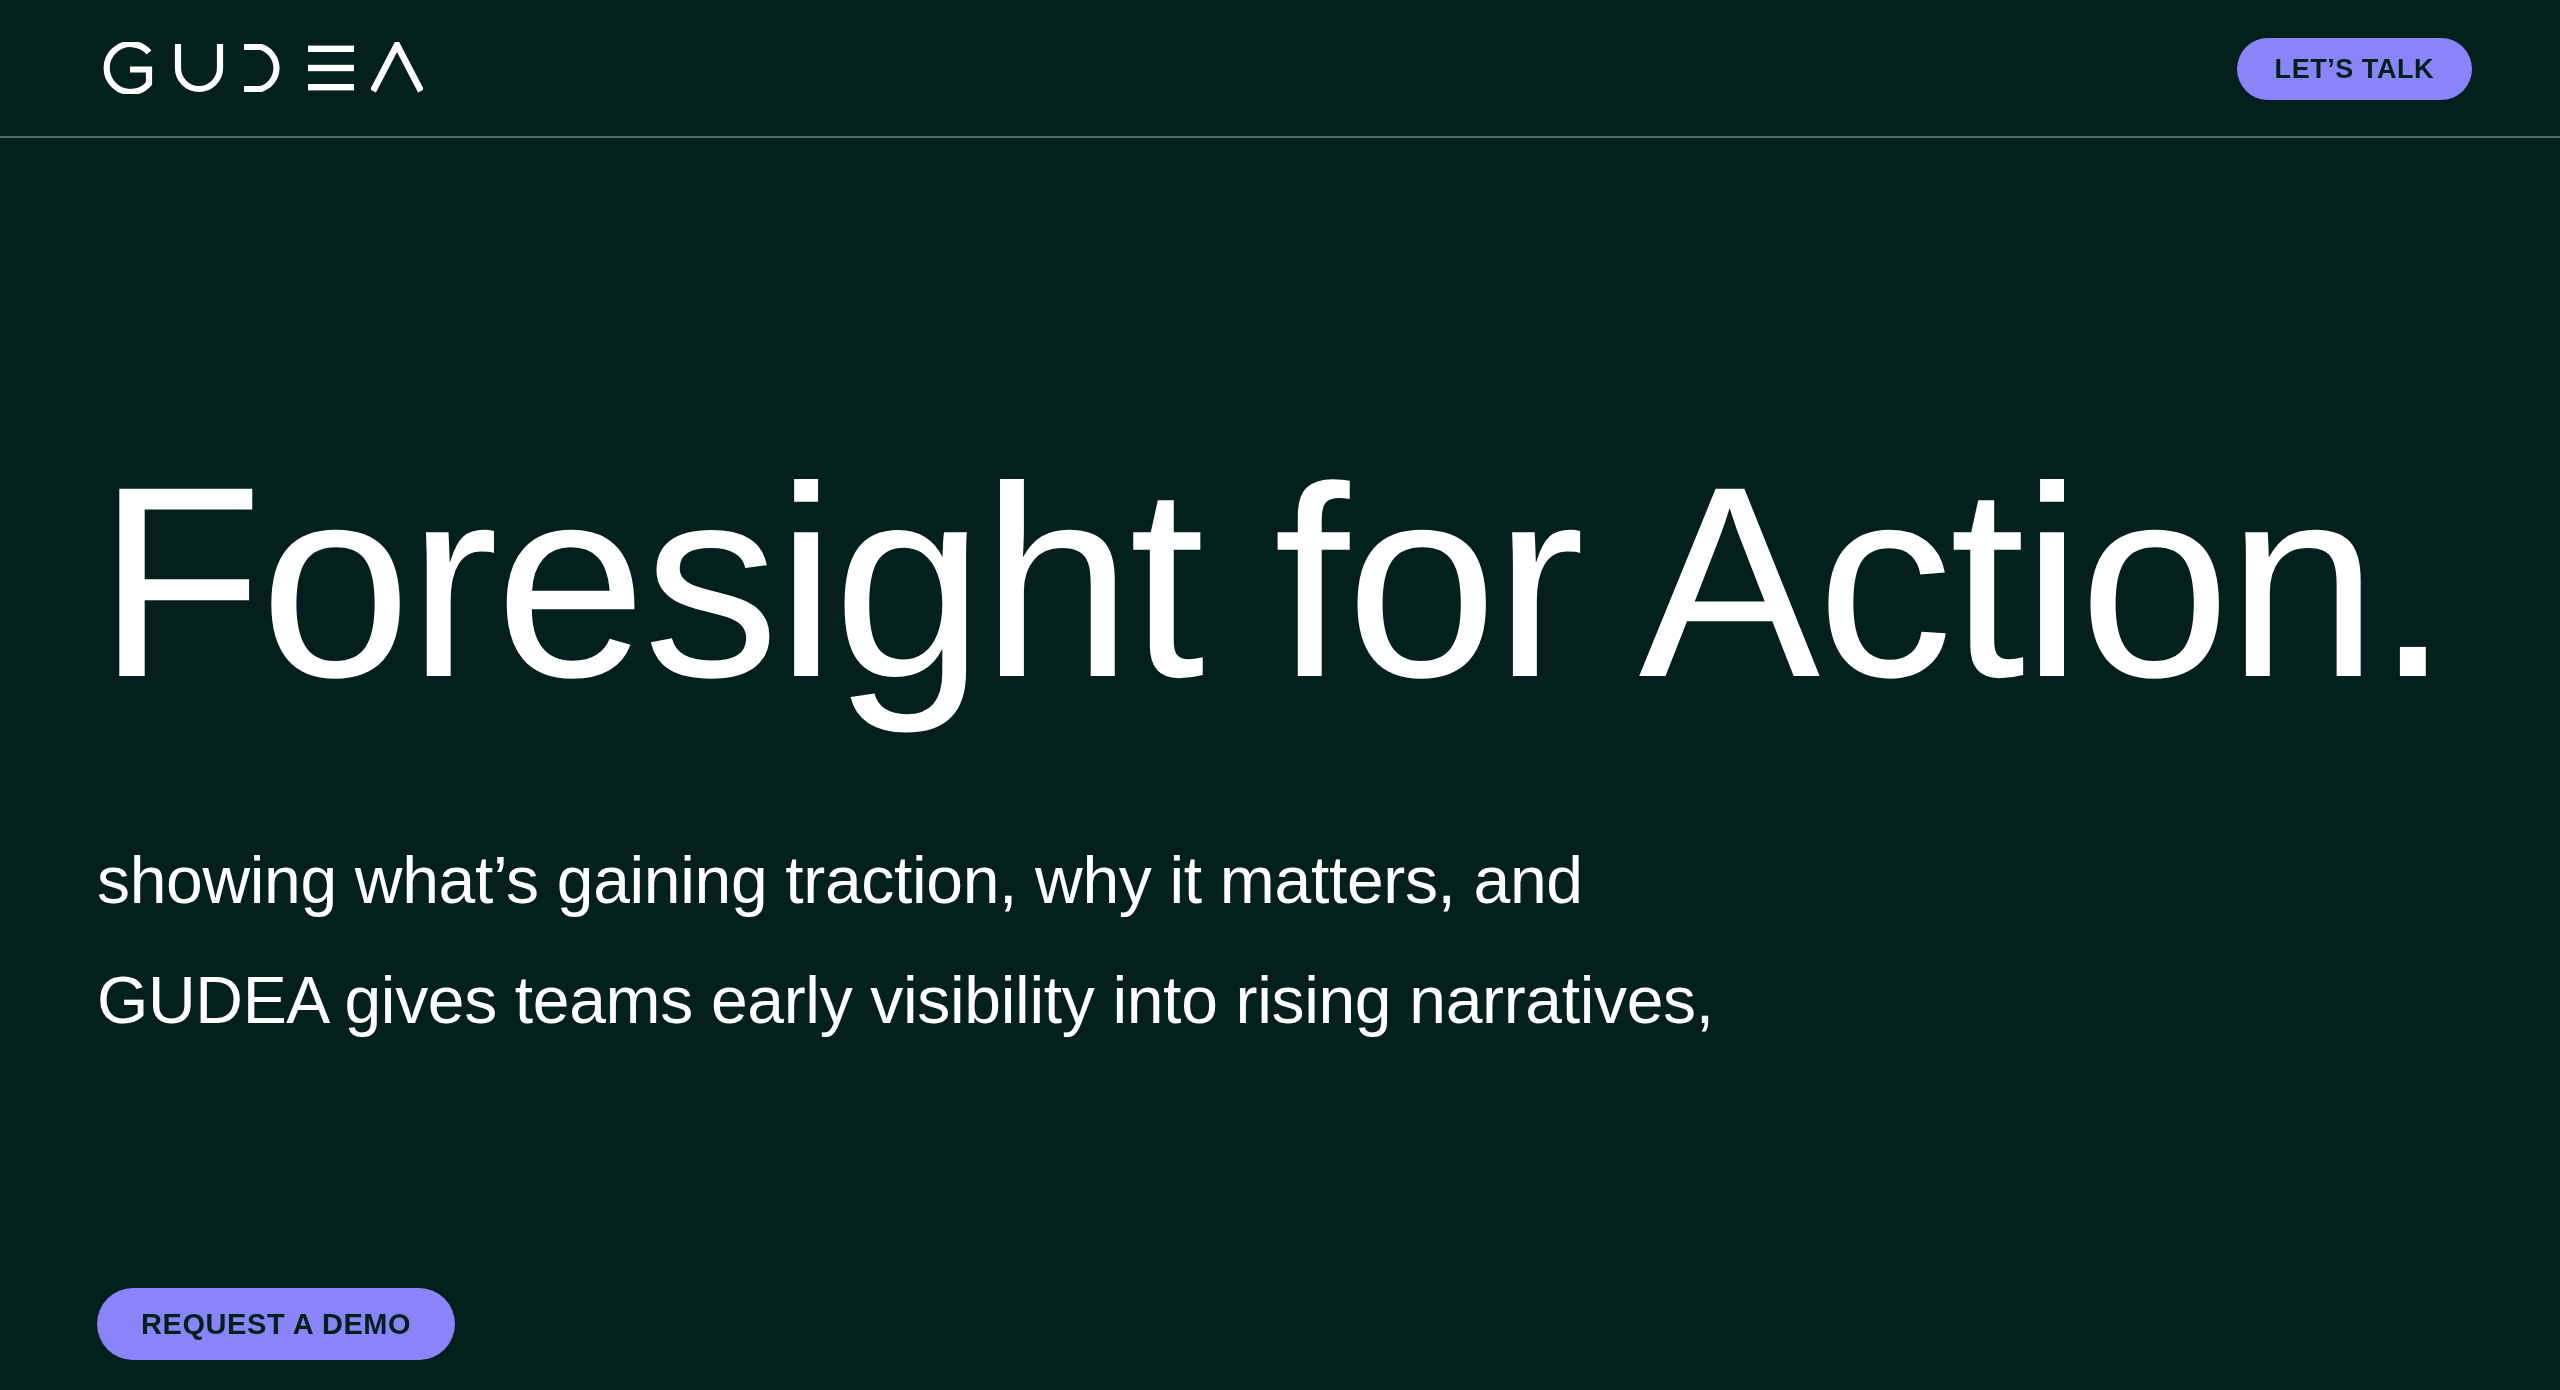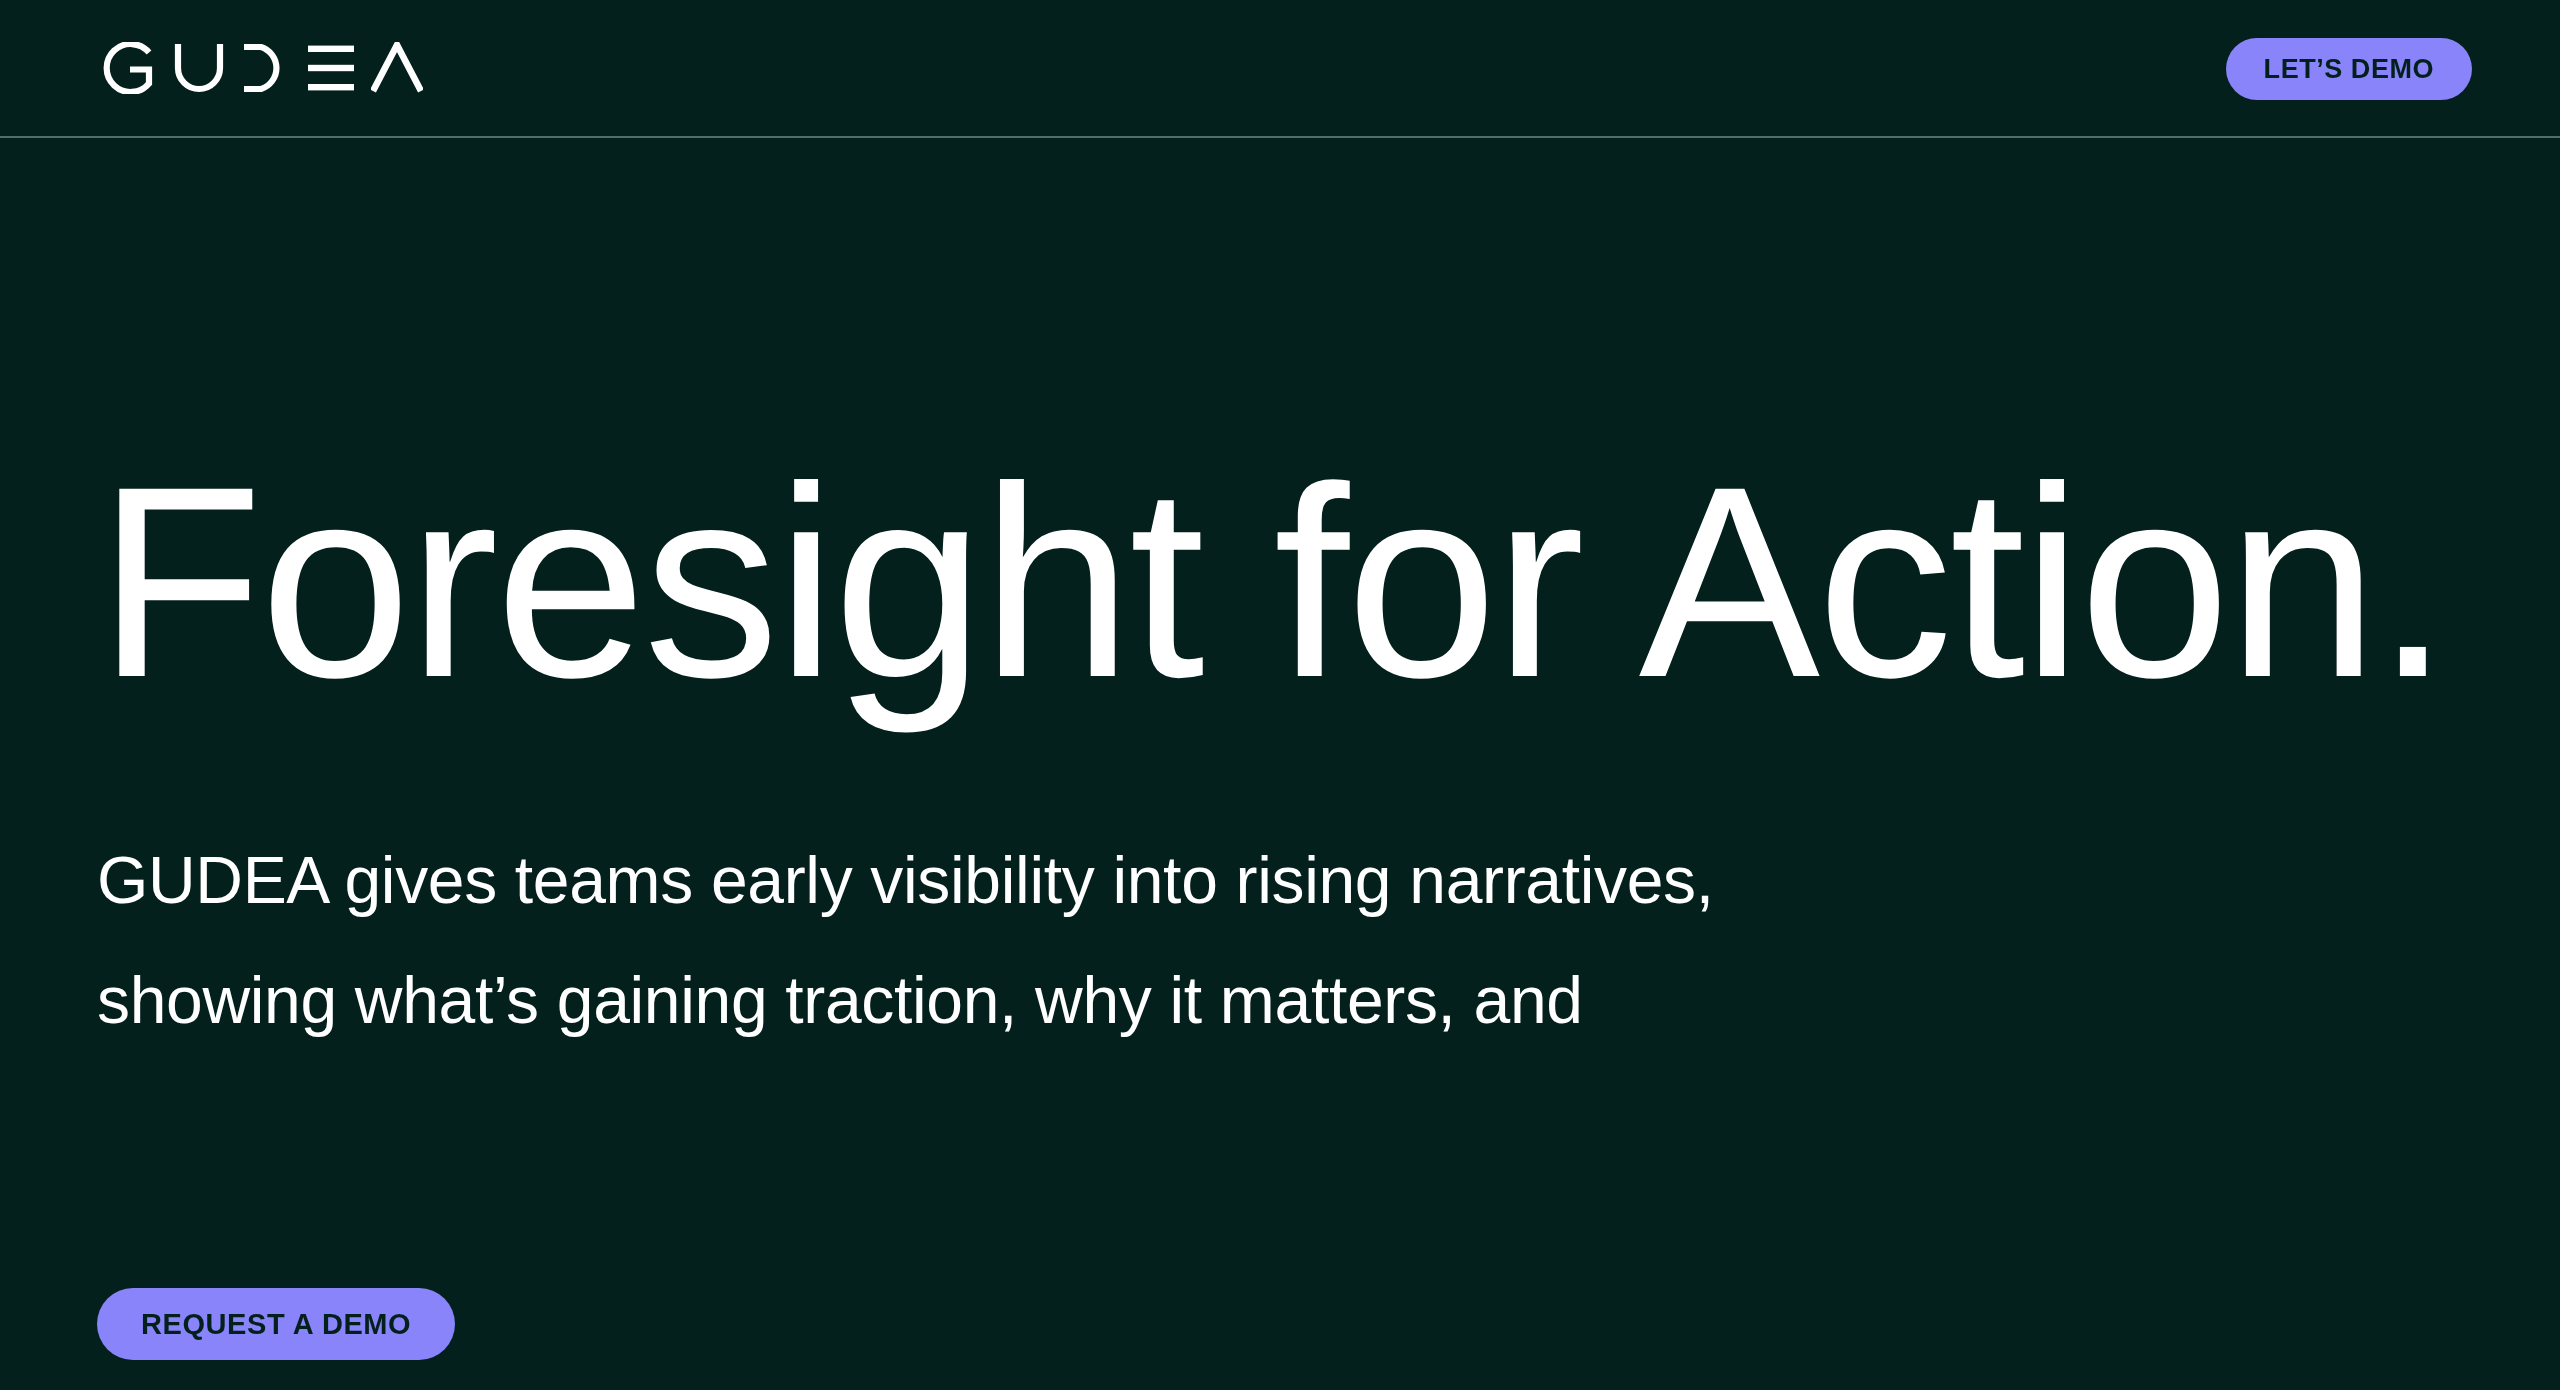--- a/index.html
+++ b/index.html
@@ -155,30 +155,30 @@
         <rect x="0" y="22.8" width="46" height="6.4" fill="#ffffff"></rect>
         <rect x="0" y="42" width="46" height="6.4" fill="#ffffff"></rect>
       </svg>
 
       <svg width="52" height="52" viewBox="0 0 52 52">
         <path d="M2 49 L26 3 L50 49" fill="none" stroke="#ffffff" stroke-width="6.6" stroke-linejoin="miter"></path>
       </svg>
 
     </a>
 
-    <button class="btn btn-header">LET’S DEMO</button>
+    <button class="btn btn-header">LET’S TALK</button>
   </header>
 
   <section class="hero">
 
     <h1 class="hero-title">Foresight for Action.</h1>
 
     <p class="hero-sub">
+      <span class="line">showing what’s gaining traction, why it matters, and</span>
       <span class="line">GUDEA gives teams early visibility into rising narratives,</span>
-      <span class="line">showing what’s gaining traction, why it matters, and</span>
     </p>
 
     <button class="btn btn-hero">REQUEST A DEMO</button>
 
   </section>
 
   <div class="fold-spacer"></div>
 </div>
 
 </body></html>

